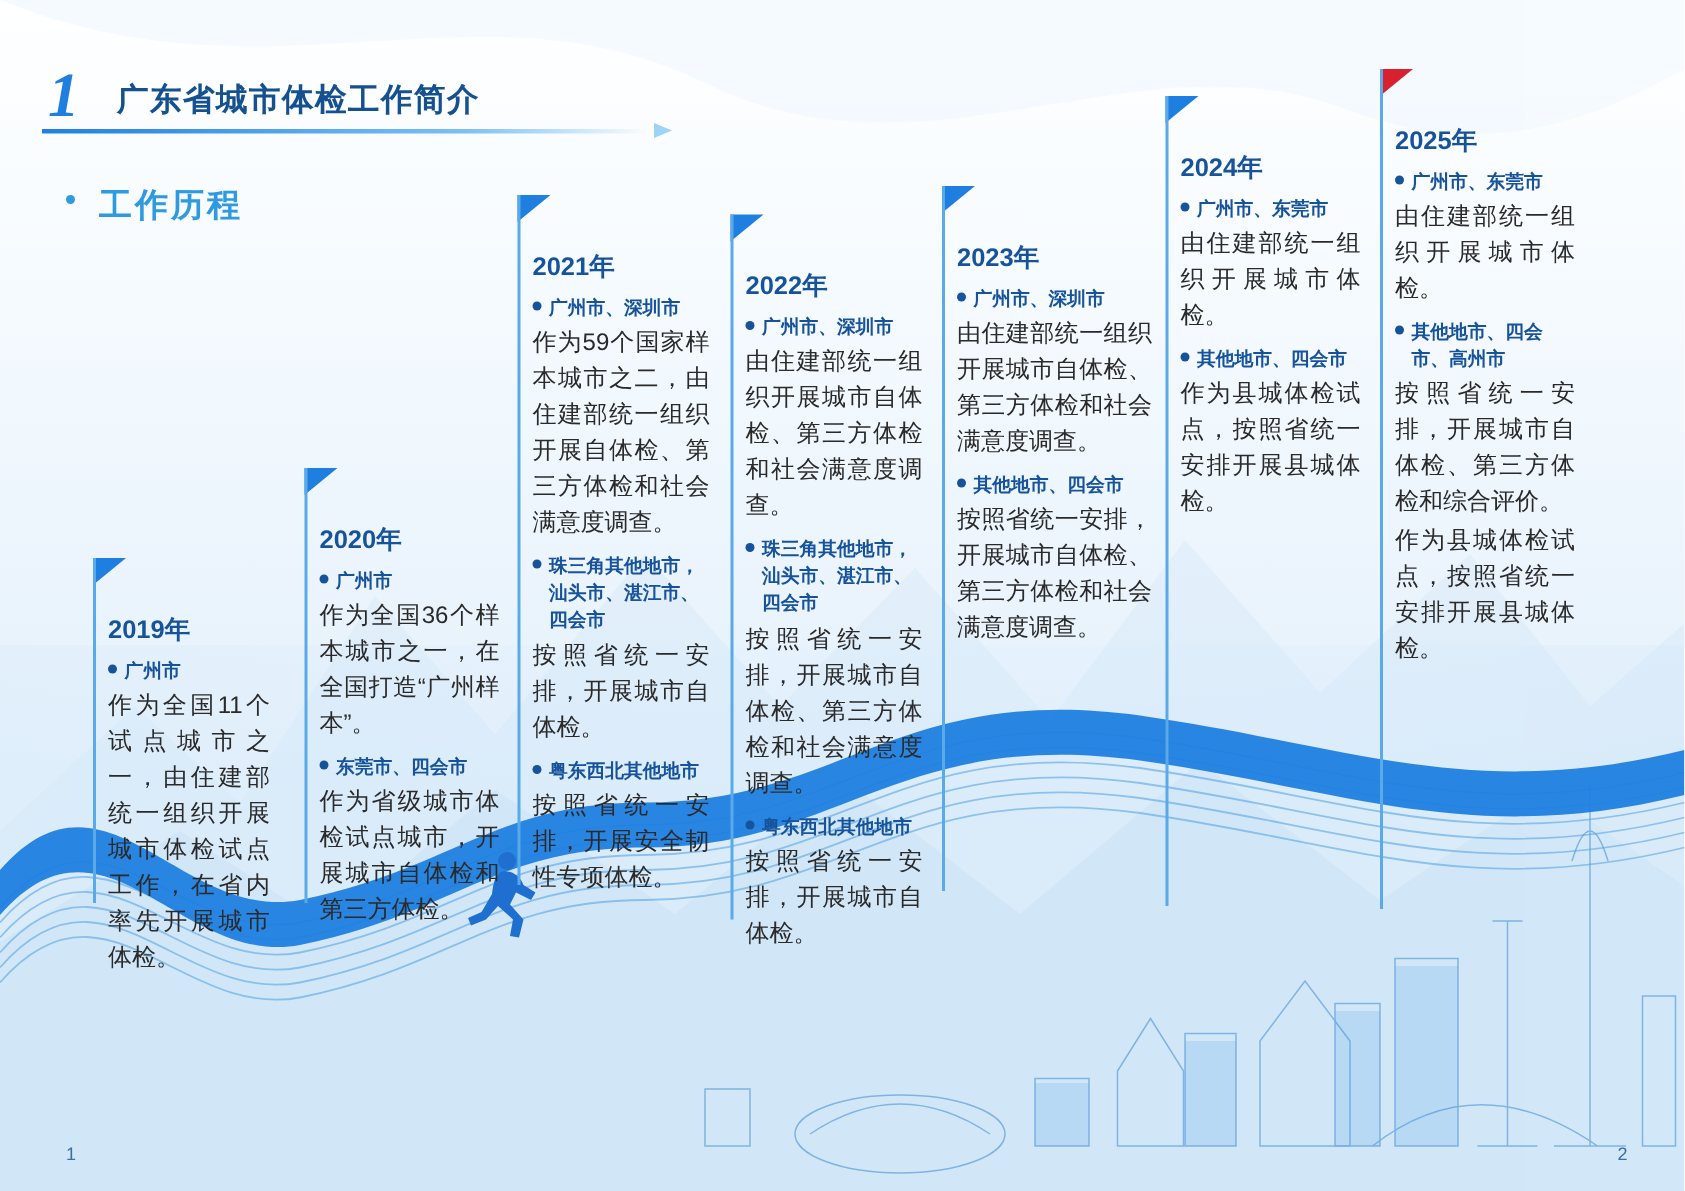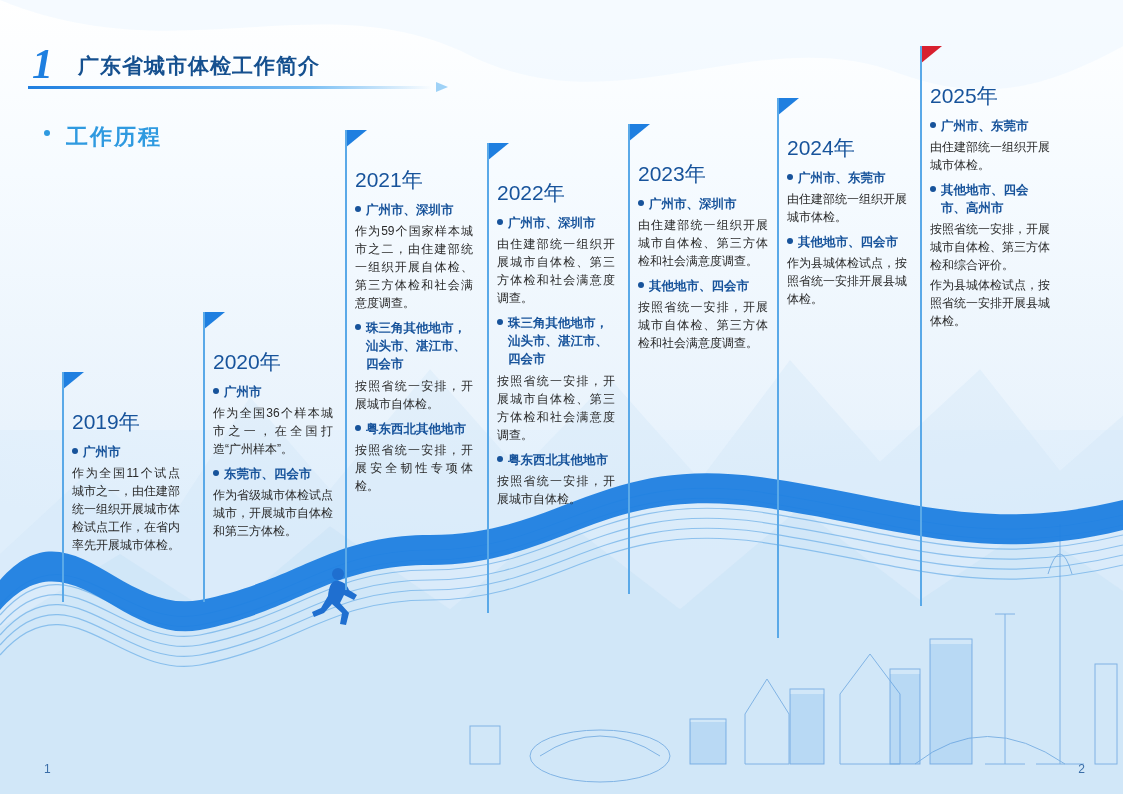--- a/index.html
+++ b/index.html
@@ -67,37 +67,37 @@
   }
   .flag{
     position:absolute;left:0;top:0;width:0;height:0;
     border-top:18px solid #1f7fe0;
     border-right:22px solid transparent;
   }
   .stem{
     position:absolute;left:0;top:0;width:2px;background:#5aa9e8;
   }
   .col-year{
-    font-size:21px;font-weight:normal;color:#17539b;
+    font-size:17px;font-weight:bold;color:#17539b;
     margin:0 0 6px 10px;
   }
   .col-body{
     margin-left:10px;
   }
   .item-h{
     font-size:12.5px;font-weight:bold;color:#17539b;
     line-height:1.45;margin:7px 0 3px 0;
     display:flex;gap:5px;align-items:flex-start;
   }
   .bullet{
     display:inline-block;width:6px;height:6px;border-radius:50%;
     background:#17539b;flex:none;margin-top:5px;
   }
   .item-p{
-    font-size:12px;color:#2a2a2a;line-height:1.5;margin:0 0 2px 0;
+    font-size:16px;color:#2a2a2a;line-height:1.5;margin:0 0 2px 0;
     text-align:justify;
   }
 
   
   .runner{position:absolute;left:305px;top:565px;width:60px;height:70px;}
   
   .ribbon{position:absolute;left:0;top:430px;width:1123px;height:300px;}
 
   .pagenum{
     position:absolute;bottom:18px;font-size:12px;color:#3b6ea8;
@@ -254,21 +254,21 @@
             <span>广州市、深圳市</span>
           </div>
           <div class="item-p">由住建部统一组织开展城市自体检、第三方体检和社会满意度调查。</div>
           <div class="item-h">
             <span class="bullet"></span>
             <span>其他地市、四会市</span>
           </div>
           <div class="item-p">按照省统一安排，开展城市自体检、第三方体检和社会满意度调查。</div>
         </div>
       </div>
-      <div class="col" style="left: 777px; top: 100px; width: 130px; margin-top: 34px;">
+      <div class="col" style="left: 777px; top: 100px; width: 130px;">
         <div class="flag" style="top: -36px; border-top-color: rgb(31, 127, 224);"></div>
         <div class="stem" style="top: -36px; height: 540px;"></div>
         <div class="col-year">2024年</div>
         <div class="col-body">
           <div class="item-h">
             <span class="bullet"></span>
             <span>广州市、东莞市</span>
           </div>
           <div class="item-p">由住建部统一组织开展城市体检。</div>
           <div class="item-h">

